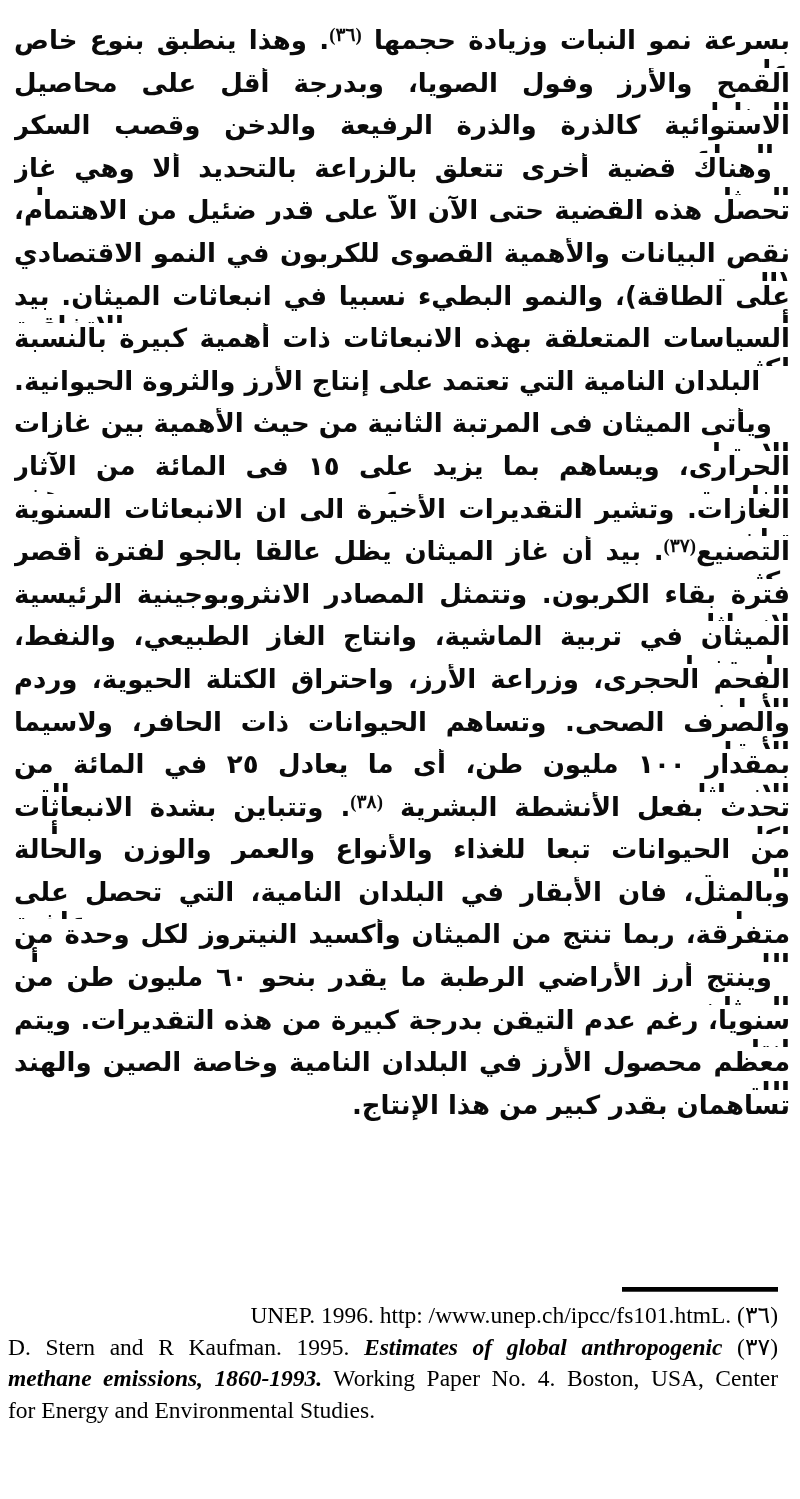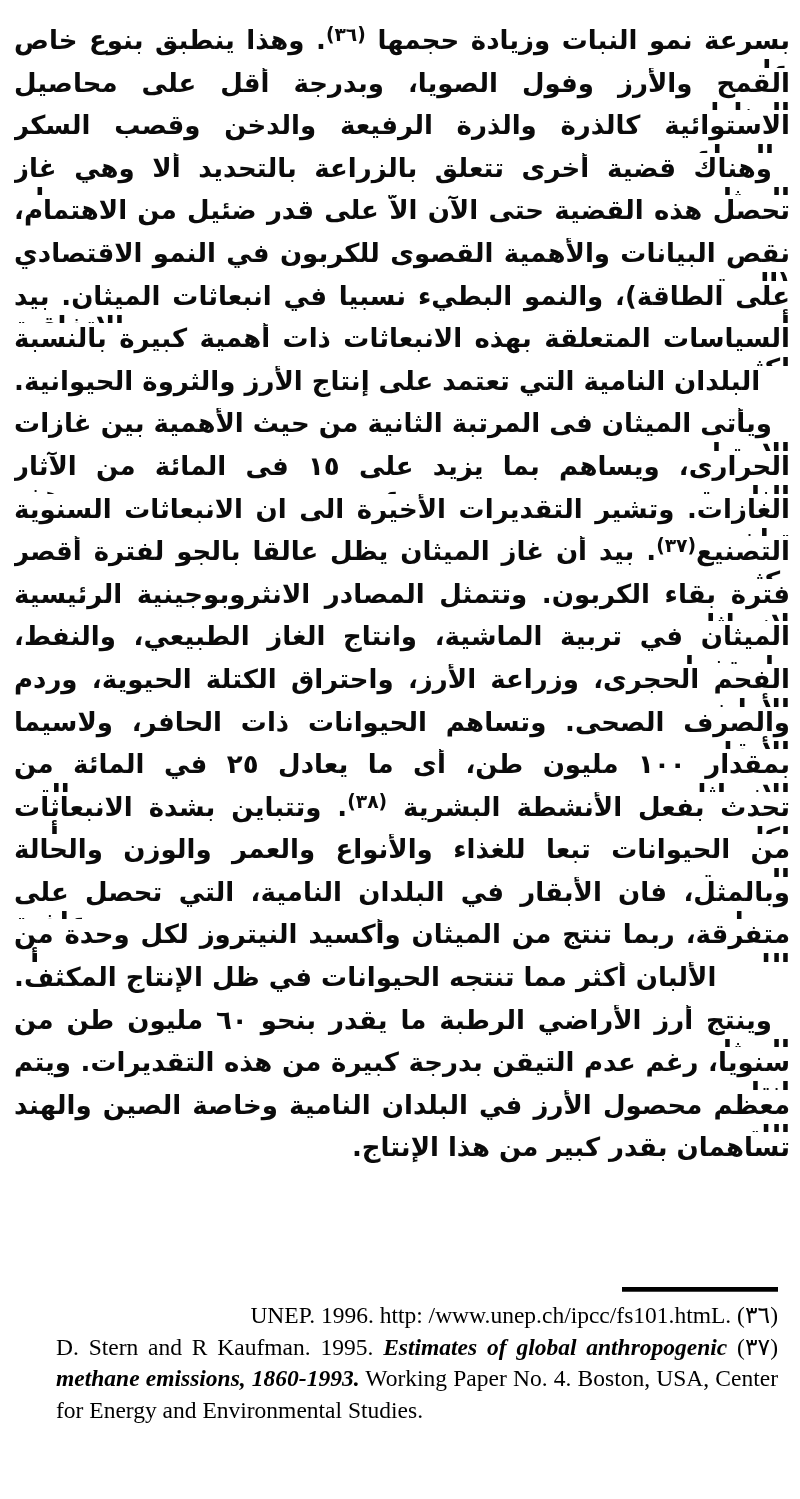--- a/index.html
+++ b/index.html
@@ -26,20 +26,21 @@
     text-align:justify;
     text-align-last:justify;
   }
   .bline.align-left{text-align:center;text-align-last:left;}
   .bline.align-right{text-align:right;text-align-last:right;}
   .bline.indent{text-indent:18px;}
   .fn-mark{
     font-size:0.72em;
     position:relative;
     top:-0.42em;
+    font-family:Liberation Serif, serif;
   }
   
   .separator{
     position:absolute;
     top:1287px;right:22px;
     width:156px;height:4px;
     background:#000;
     border-bottom:1px solid #444;
   }
   
@@ -48,21 +49,20 @@
     top:1301px;left:8px;right:22px;
     direction:ltr;
     font-family:"Liberation Serif","DejaVu Serif",serif;
     font-size:23.5px;
     color:#000;
   }
   .fline{
     height:32px;
     overflow:hidden;
     text-align:left;
-    margin-left:48px;
   }
   .fline.align-right{text-align:right;}
   .fline.align-justify{text-align:justify;text-align-last:justify;}
   .fline .it{font-style:italic;font-weight:bold;}
 </style>
 </head>
 <body>
 
 <div class="page">
   <div class="body-text">
@@ -81,21 +81,20 @@
       <div class="bline align-justify">التصنيع<span class="fn-mark">(٣٧)</span>. بيد أن غاز الميثان يظل عالقا بالجو لفترة أقصر بكثير من</div>
       <div class="bline align-justify">فترة بقاء الكربون. وتتمثل المصادر الانثروبوجينية الرئيسية لانبعاثات</div>
       <div class="bline align-justify">الميثان في تربية الماشية، وانتاج الغاز الطبيعي، والنفط، واستخراج</div>
       <div class="bline align-justify">الفحم الحجرى، وزراعة الأرز، واحتراق الكتلة الحيوية، وردم الأراضى</div>
       <div class="bline align-justify">والصرف الصحى. وتساهم الحيوانات ذات الحافر، ولاسيما الأبقار،</div>
       <div class="bline align-justify">بمقدار ١٠٠ مليون طن، أى ما يعادل ٢٥ في المائة من الانبعاثات التي</div>
       <div class="bline align-justify">تحدث بفعل الأنشطة البشرية <span class="fn-mark">(٣٨)</span>. وتتباين بشدة الانبعاثات لكل رأس</div>
       <div class="bline align-justify">من الحيوانات تبعا للغذاء والأنواع والعمر والوزن والحالة الصحية.</div>
       <div class="bline align-justify">وبالمثل، فان الأبقار في البلدان النامية، التي تحصل على وجبات علفية</div>
       <div class="bline align-justify">متفرقة، ربما تنتج من الميثان وأكسيد النيتروز لكل وحدة من اللحوم أو</div>
-      <div class="bline align-left">الألبان أكثر مما تنتجه الحيوانات في ظل الإنتاج المكثف.</div>
       <div class="bline align-justify indent">وينتج أرز الأراضي الرطبة ما يقدر بنحو ٦٠ مليون طن من الميثان</div>
       <div class="bline align-justify">سنويا، رغم عدم التيقن بدرجة كبيرة من هذه التقديرات. ويتم انتاج</div>
       <div class="bline align-justify">معظم محصول الأرز في البلدان النامية وخاصة الصين والهند اللتين</div>
       <div class="bline align-right">تساهمان بقدر كبير من هذا الإنتاج.</div>
     </div>
   <div class="separator"></div>
   <div class="footnotes">
       <div class="fline align-right"><span>UNEP. 1996. http: /www.unep.ch/ipcc/fs101.htmL. (٣٦)</span></div>
       <div class="fline align-justify"><span>D. Stern and R Kaufman. 1995. </span><span class="it">Estimates of global anthropogenic</span><span> (٣٧)</span></div>
       <div class="fline align-justify"><span class="it">methane emissions, 1860-1993.</span><span> Working Paper No. 4. Boston, USA, Center</span></div>

